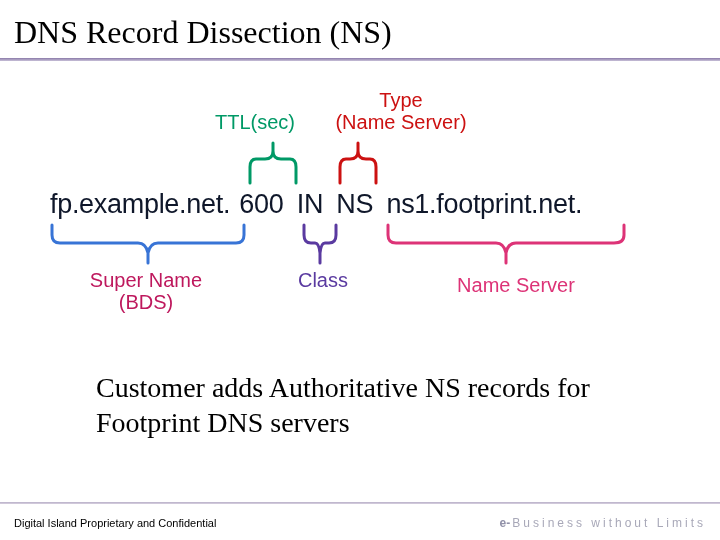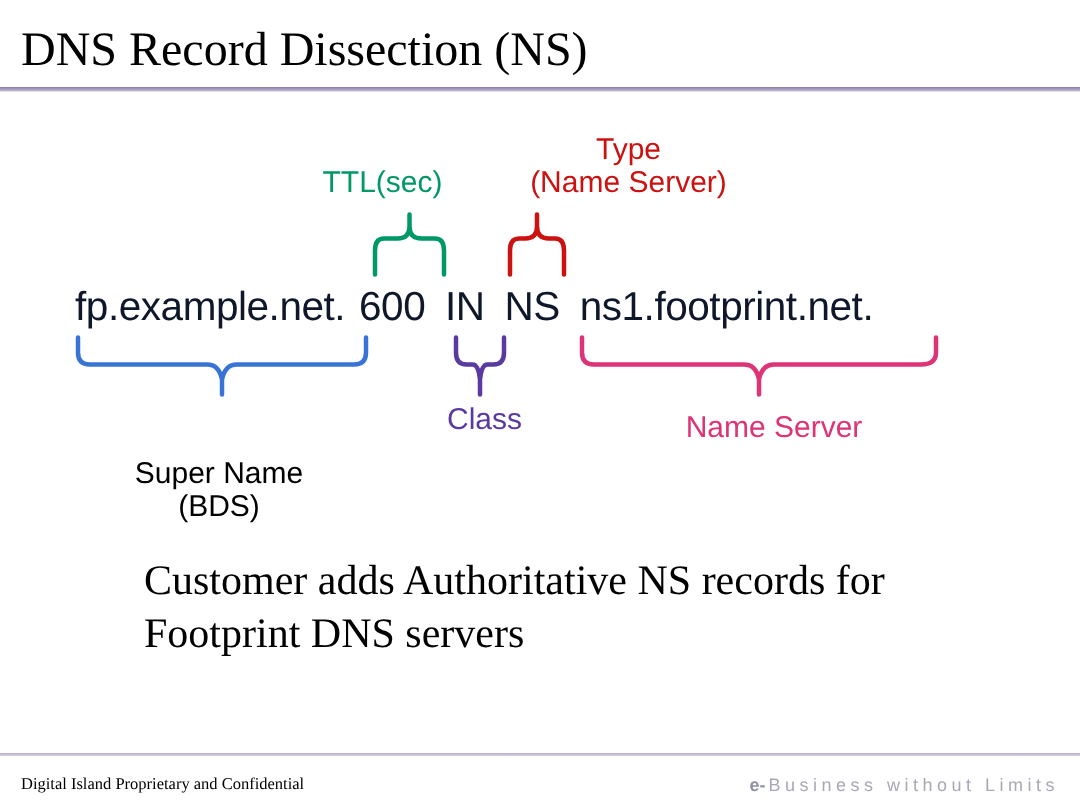--- a/index.html
+++ b/index.html
@@ -55,21 +55,21 @@
   }
   .annot {
     position: absolute;
     font-family: 'Segoe UI', 'Myriad Pro', Arial, sans-serif;
     font-size: 20px;
     text-align: center;
     line-height: 1.1;
   }
   .annot.green  { color: #009966; text-align: center; }
   .annot.red    { color: #cc1111; }
-  .annot.blue   { color: #000000; margin-top: 36px; }
+  .annot.blue   { color: #be185d; }
   .annot.purple { color: #5a3aa0; }
   .annot.pink   { color: #dd3377; }
 
   .record {
     position: absolute;
     top: 110px;
     left: 50px;
     white-space: nowrap;
     font-family: 'Segoe UI', 'Myriad Pro', Arial, sans-serif;
     font-size: 27px;
@@ -97,21 +97,21 @@
 
   .footer {
     position: absolute;
     left: 0; right: 0; bottom: 10px;
     display: flex;
     justify-content: space-between;
     align-items: center;
     padding: 0 14px;
   }
   .foot-left {
-    font-family: Liberation Serif, serif;
+    font-family: Liberation Sans, sans-serif;
     font-size: 11px;
     color: #000;
   }
   .foot-right {
     font-family: 'Segoe UI', Arial, sans-serif;
     font-size: 12px;
     letter-spacing: 3px;
     color: #a8a8b8;
   }
   .foot-right .e { color:#9090a8; font-weight:600; letter-spacing:0; margin-right:2px;}
@@ -126,21 +126,21 @@
 <body>
 
 <div class="header">
   <div class="title">DNS Record Dissection (NS)</div>
 </div>
 <div class="hr"></div>
 
 <div class="diagram">
 
   <div class="annot green" style="top:32px; left:210px; width:90px">TTL(sec)</div>
-  <div class="annot red" style="top:10px; left:344px; width:150px">
+  <div class="annot red" style="top:10px; left:326px; width:150px">
     <span>Type</span><br>
     <span>(Name Server)</span>
   </div>
 
   <svg class="brace" style="top:60px; left:248px;" width="50" height="48">
     <path d="M25 4 L25 12 Q25 20 17 20 L8 20 Q2 20 2 28 L2 44 M25 12 Q25 20 33 20 L42 20 Q48 20 48 28 L48 44" stroke="#009966" stroke-width="3" fill="none" stroke-linecap="round"></path>
   </svg>
   <svg class="brace" style="top:60px; left:338px;" width="40" height="48">
     <path d="M20 4 L20 12 Q20 20 12 20 L8 20 Q2 20 2 28 L2 44 M20 12 Q20 20 28 20 L32 20 Q38 20 38 28 L38 44" stroke="#cc1111" stroke-width="3" fill="none" stroke-linecap="round"></path>
   </svg>

